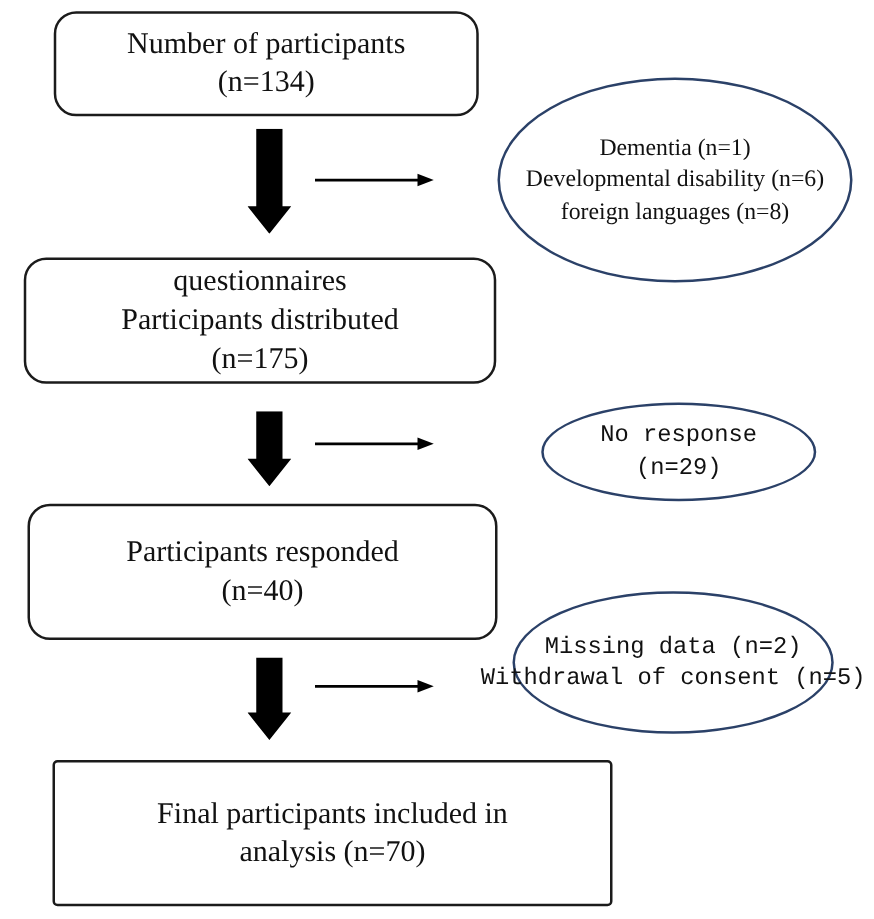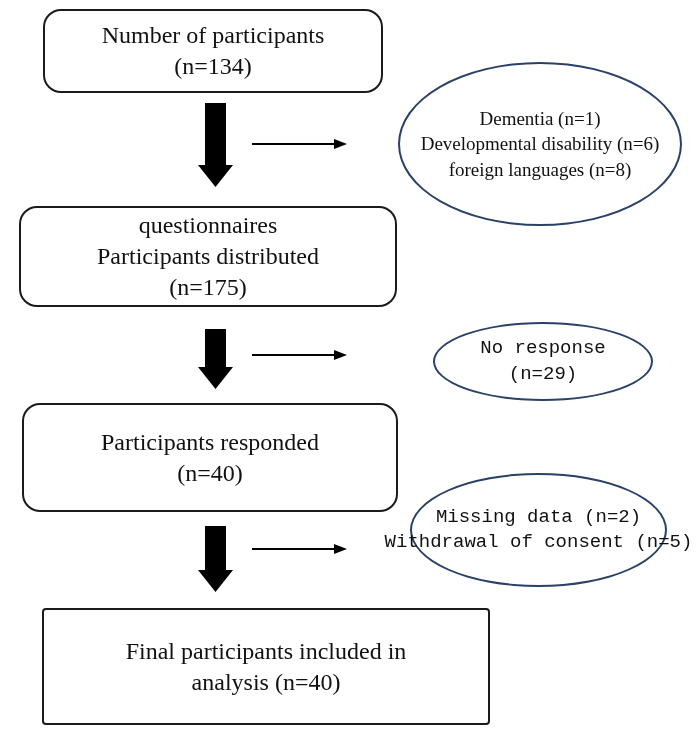--- a/index.html
+++ b/index.html
@@ -121,16 +121,16 @@
     </svg>
   </div>
 
   <div class="ellipse" style="left:410px; top:473px; width:257px; height:114px;font-family:Liberation Mono, monospace;">
     <div class="tline">Missing data (n=2)</div>
     <div class="tline">Withdrawal of consent (n=5)</div>
   </div>
 
   <div class="box" style="left:10px; top:608px; width:448px; height:117px; border-radius:4px;margin-left:32px;">
     <div class="tline">Final participants included in</div>
-    <div class="tline">analysis (n=40)</div>
+    <div class="tline">analysis (n=70)</div>
   </div>
 
 </div>
 
 </body></html>

